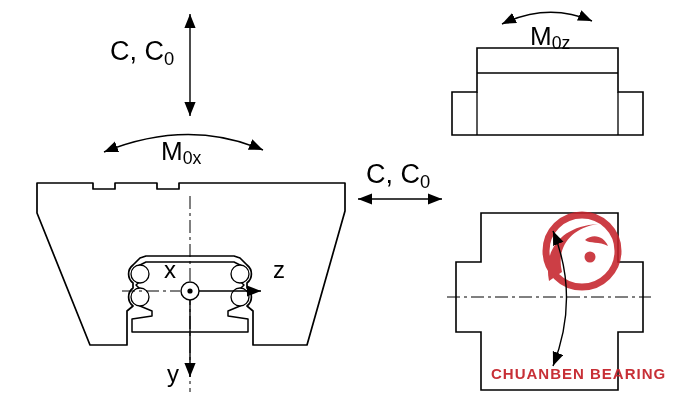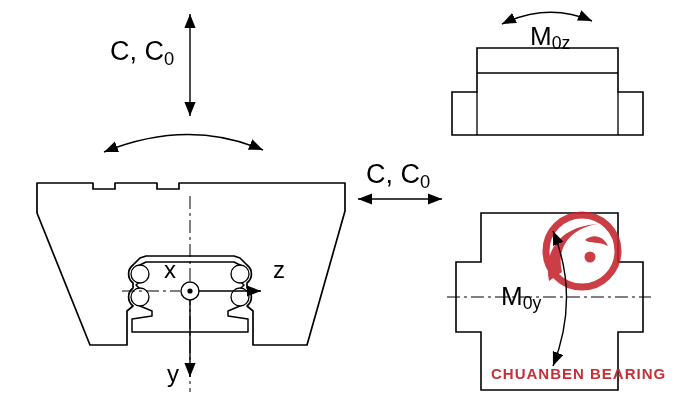--- a/index.html
+++ b/index.html
@@ -76,32 +76,32 @@
       <circle cx="590" cy="257" r="5.5" fill="#c5242c"></circle>
     </g>
 
     <path d="M 553 231 Q 580 297 553 366" fill="none" stroke="#000" stroke-width="1.4" marker-start="url(#arrow)" marker-end="url(#arrow)"></path>
   </svg>
 
   <div class="lbl dim" style="left:110px;top:38px">
     <span>C, C</span><span class="sub">0</span>
   </div>
 
+  <div class="lbl mom" style="left:161px;top:138px">
+    <span>M</span><span class="sub">0x</span>
+  </div>
 
   <div class="lbl dim" style="left:366px;top:161px">
     <span>C, C</span><span class="sub">0</span>
   </div>
 
   <div class="lbl mom" style="left:530px;top:23px">
     <span>M</span><span class="sub">0z</span>
   </div>
 
-  <div class="lbl mom" style="left:501px;top:283px">
-    <span>M</span><span class="sub">0y</span>
-  </div>
 
   <div class="lbl axis" style="left:164px;top:258px">x</div>
   <div class="lbl axis" style="left:273px;top:258px">z</div>
   <div class="lbl axis" style="left:167px;top:362px">y</div>
 
   <div class="lbl eng" style="left:491px;top:366px">CHUANBEN BEARING</div>
 
 </div>
 
 </body></html>

